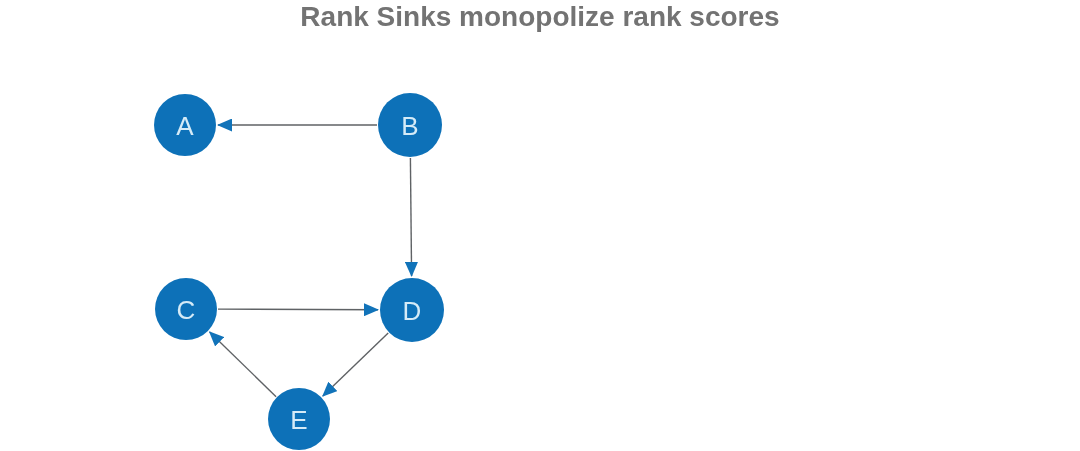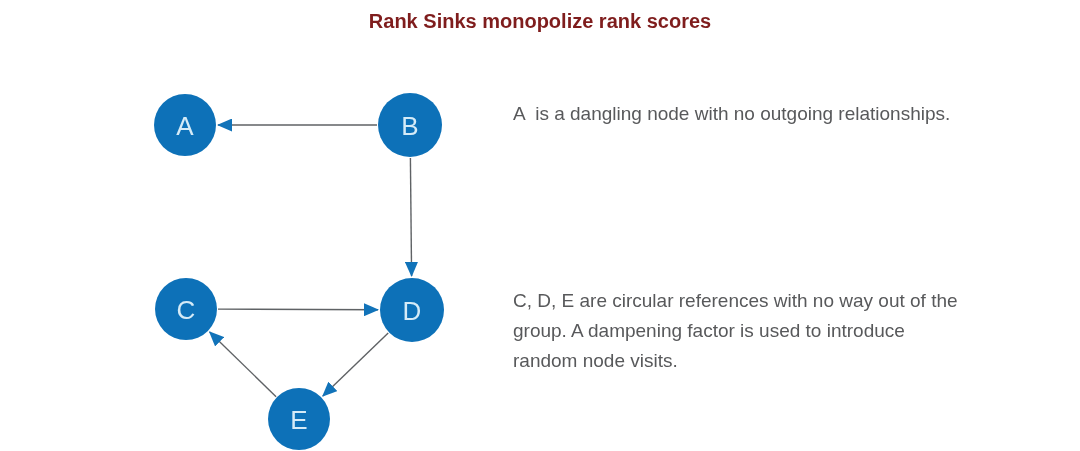--- a/index.html
+++ b/index.html
@@ -10,27 +10,27 @@
   .canvas {
     position: relative;
     width: 1080px;
     height: 451px;
     background: #ffffff;
     overflow: hidden;
     font-family: "Liberation Sans", "DejaVu Sans", sans-serif;
   }
   .title {
     position: absolute;
-    top: 10px;
+    top: 1px;
     left: 0;
     width: 100%;
     text-align: center;
-    font-size: 20px;
+    font-size: 28px;
     font-weight: 600;
-    color: #7f1d1d;
+    color: #737373;
     letter-spacing: 0px;
   }
   .graph-svg {
     position: absolute;
     left: 0;
     top: 0;
     width: 1080px;
     height: 451px;
   }
   .node-label {
@@ -80,22 +80,16 @@
         <circle cx="186" cy="309" r="31" fill="#0d71b8"></circle>
         <text x="186" y="310" fill="#d5ebf7" text-anchor="middle" dominant-baseline="central" class="node-label">C</text>
         <circle cx="412" cy="310" r="32" fill="#0d71b8"></circle>
         <text x="412" y="311" fill="#d5ebf7" text-anchor="middle" dominant-baseline="central" class="node-label">D</text>
         <circle cx="299" cy="419" r="31" fill="#0d71b8"></circle>
         <text x="299" y="420" fill="#d5ebf7" text-anchor="middle" dominant-baseline="central" class="node-label">E</text>
       </g>
   </svg>
 
   <div class="annotation annotation-1">
-    <div class="line">A  is a dangling node with no outgoing relationships.</div>
   </div>
 
-  <div class="annotation annotation-2">
-    <div class="line">C, D, E are circular references with no way out of the</div>
-    <div class="line">group. A dampening factor is used to introduce</div>
-    <div class="line">random node visits.</div>
-  </div>
 
 </div>
 
 </body></html>

